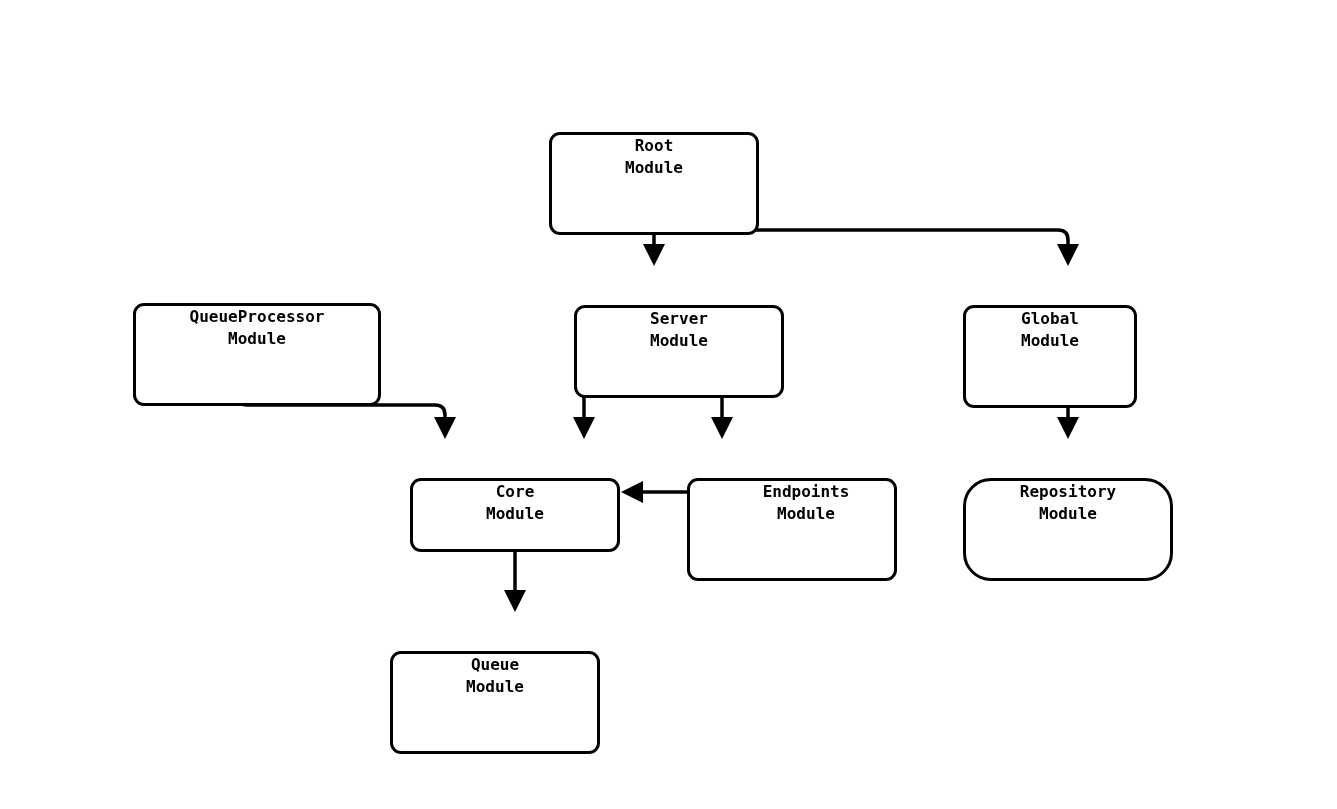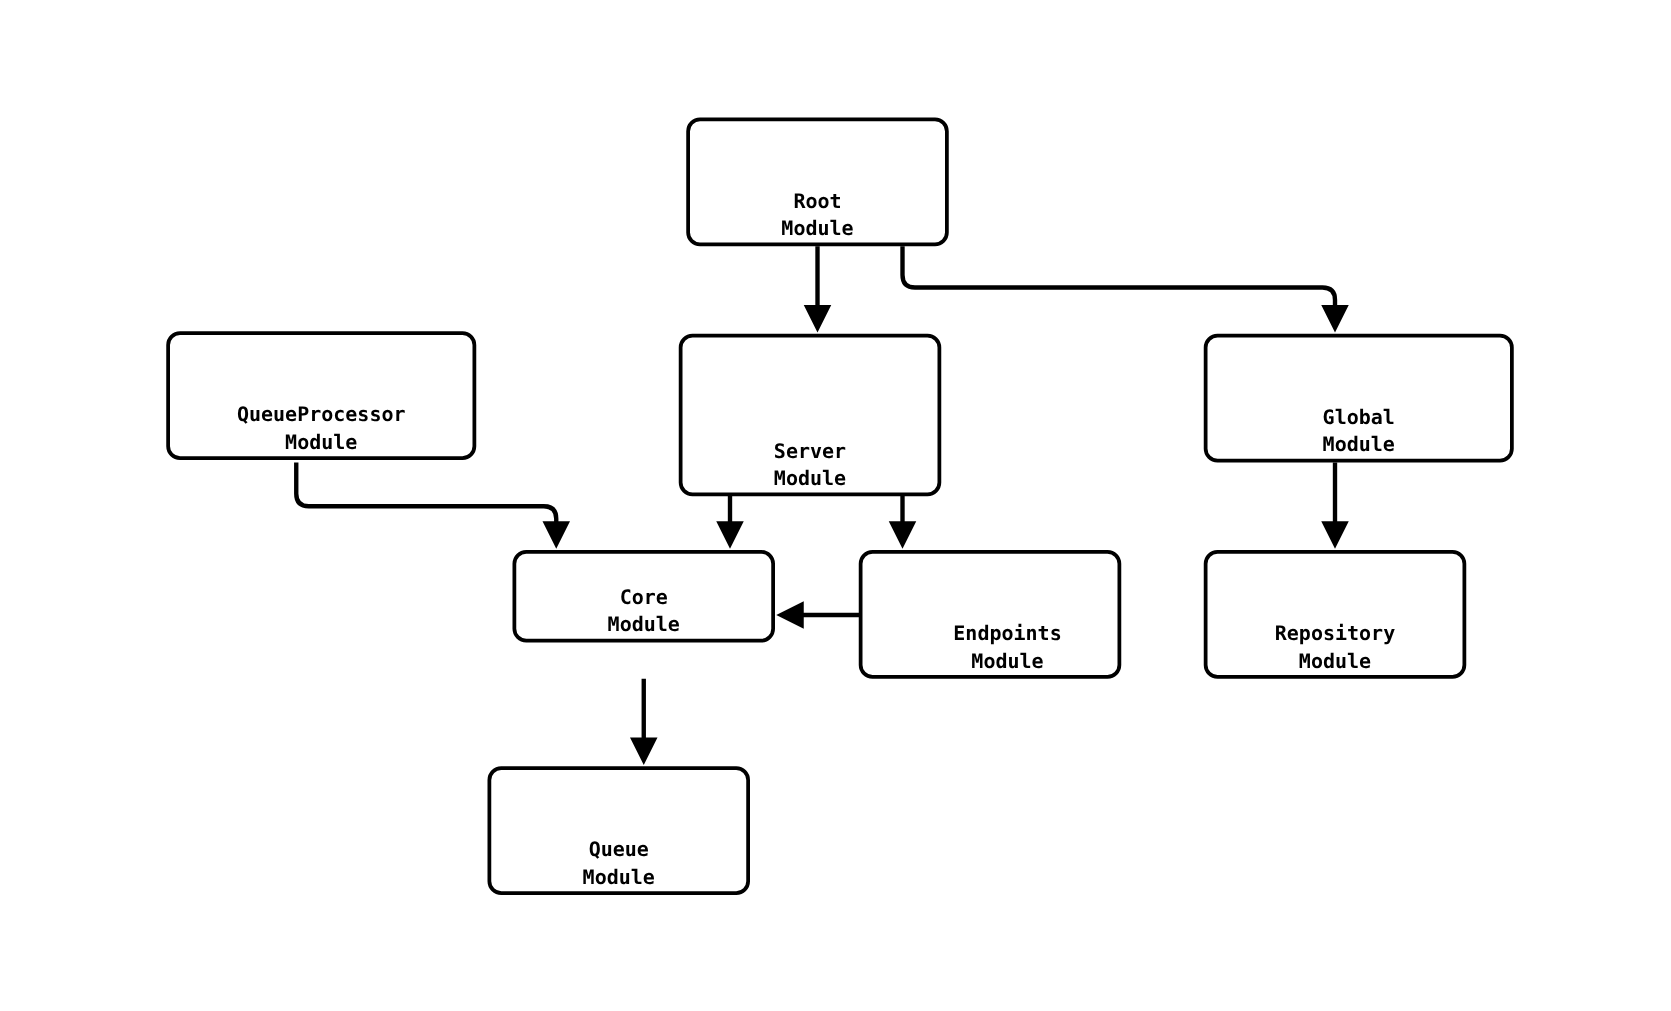--- a/index.html
+++ b/index.html
@@ -29,22 +29,23 @@
   }
   .node {
     position: absolute;
     box-sizing: border-box;
     background: #ffffff;
     border: 3.5px solid #000000;
     border-radius: 11px;
     display: flex;
     flex-direction: column;
     align-items: center;
-    justify-content: flex-end;
+    justify-content: flex-start;
     z-index: 2;
+    margin-top: 38px;
   }
   .node-label {
     font-family: "DejaVu Sans Mono", "Liberation Mono", monospace;
     font-size: 16px;
     font-weight: bold;
     line-height: 22px;
     color: #000000;
     text-align: center;
     white-space: pre;
     letter-spacing: 0px;
@@ -102,41 +103,41 @@
   <div class="node" style="left:549px; top:94px; width:210px; height:103px;">
     <div class="node-label">Root</div>
     <div class="node-label">Module</div>
   </div>
 
   <div class="node" style="left:133px; top:265px; width:248px; height:103px;">
     <div class="node-label">QueueProcessor</div>
     <div class="node-label">Module</div>
   </div>
 
-  <div class="node" style="left:543px; top:267px; width:210px; height:130px;">
+  <div class="node" style="left:574px; top:267px; width:210px; height:93px;">
     <div class="node-label">Server</div>
     <div class="node-label">Module</div>
   </div>
 
-  <div class="node" style="left:963px; top:267px; width:248px; height:103px;">
+  <div class="node" style="left:963px; top:267px; width:174px; height:103px;">
     <div class="node-label">Global</div>
     <div class="node-label">Module</div>
   </div>
 
   <div class="node" style="left:410px; top:440px; width:210px; height:74px;">
     <div class="node-label">Core</div>
     <div class="node-label">Module</div>
   </div>
 
   <div class="node" style="left:687px; top:440px; width:210px; height:103px;padding-left:28px;">
     <div class="node-label">Endpoints</div>
     <div class="node-label">Module</div>
   </div>
 
-  <div class="node" style="left:963px; top:440px; width:210px; height:103px;">
+  <div class="node" style="left:963px; top:440px; width:210px; height:103px;border-radius:28px;">
     <div class="node-label">Repository</div>
     <div class="node-label">Module</div>
   </div>
 
   <div class="node" style="left:390px; top:613px; width:210px; height:103px;">
     <div class="node-label">Queue</div>
     <div class="node-label">Module</div>
   </div>
 
 </div>

